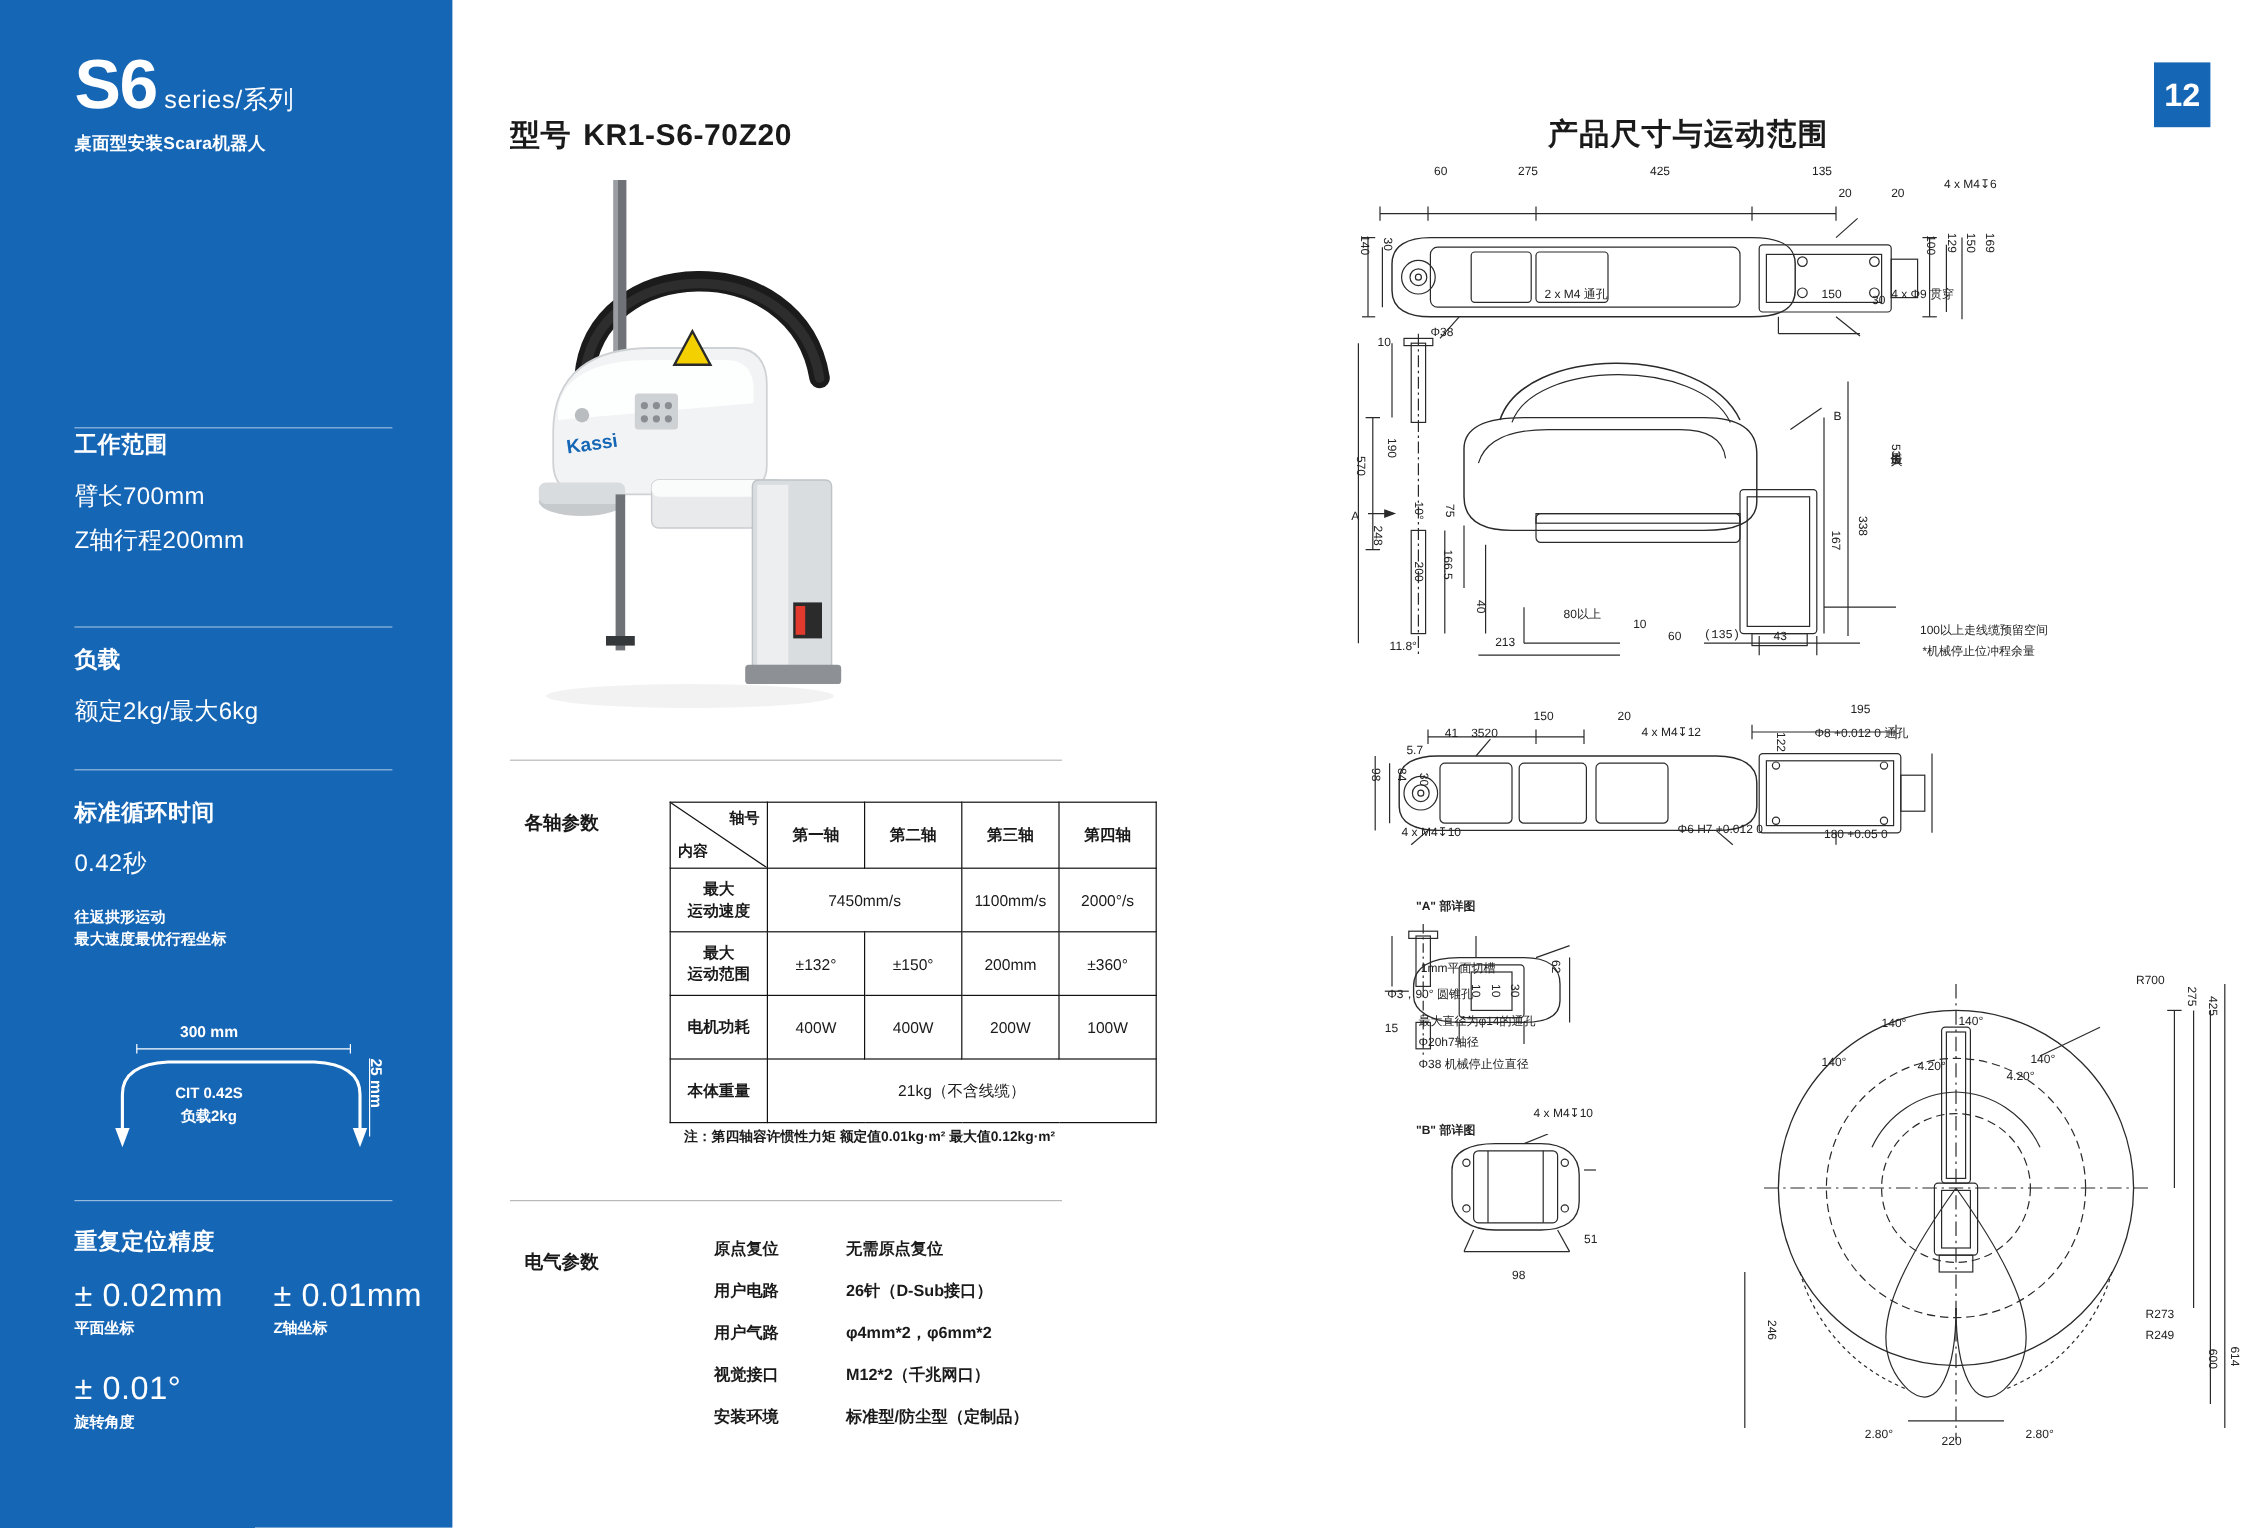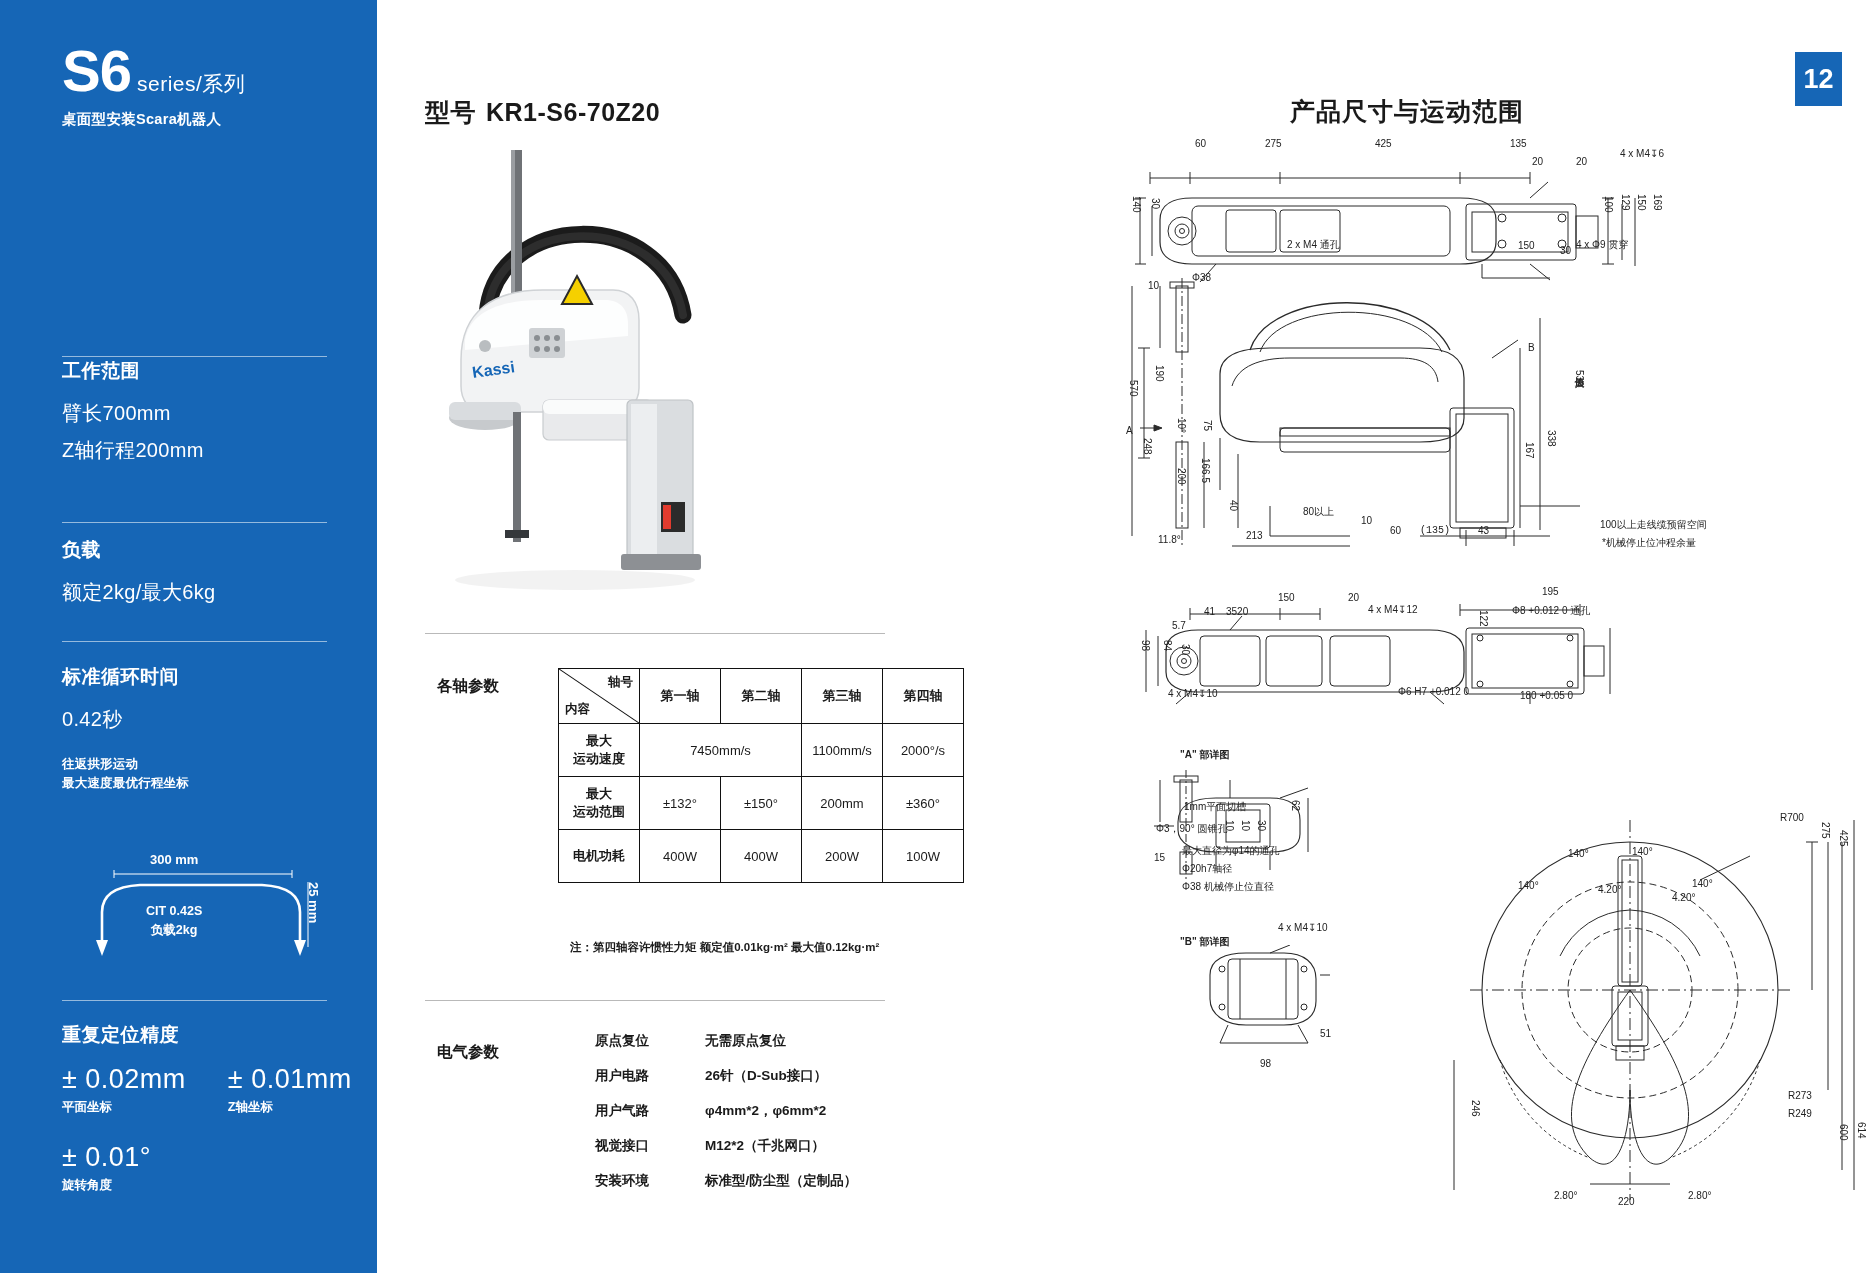--- a/index.html
+++ b/index.html
@@ -217,20 +217,24 @@
     <td class="v">200mm</td>
     <td class="v">±360°</td>
   </tr>
   <tr>
     <td class="rh">电机功耗</td>
     <td class="v">400W</td>
     <td class="v">400W</td>
     <td class="v">200W</td>
     <td class="v">100W</td>
   </tr>
+  <tr>
+    <td class="rh">本体重量</td>
+    <td class="v" colspan="4">21kg（不含线缆）</td>
+  </tr>
 </tbody>
   </table>
 
 <div class="note">注：第四轴容许惯性力矩  额定值0.01kg·m²  最大值0.12kg·m²</div>
 
 <div class="hr-c2"></div>
 <div class="sec-label" style="left:437px;top:1042px;">电气参数</div>
 
 <div class="elec">
   <div class="row">

